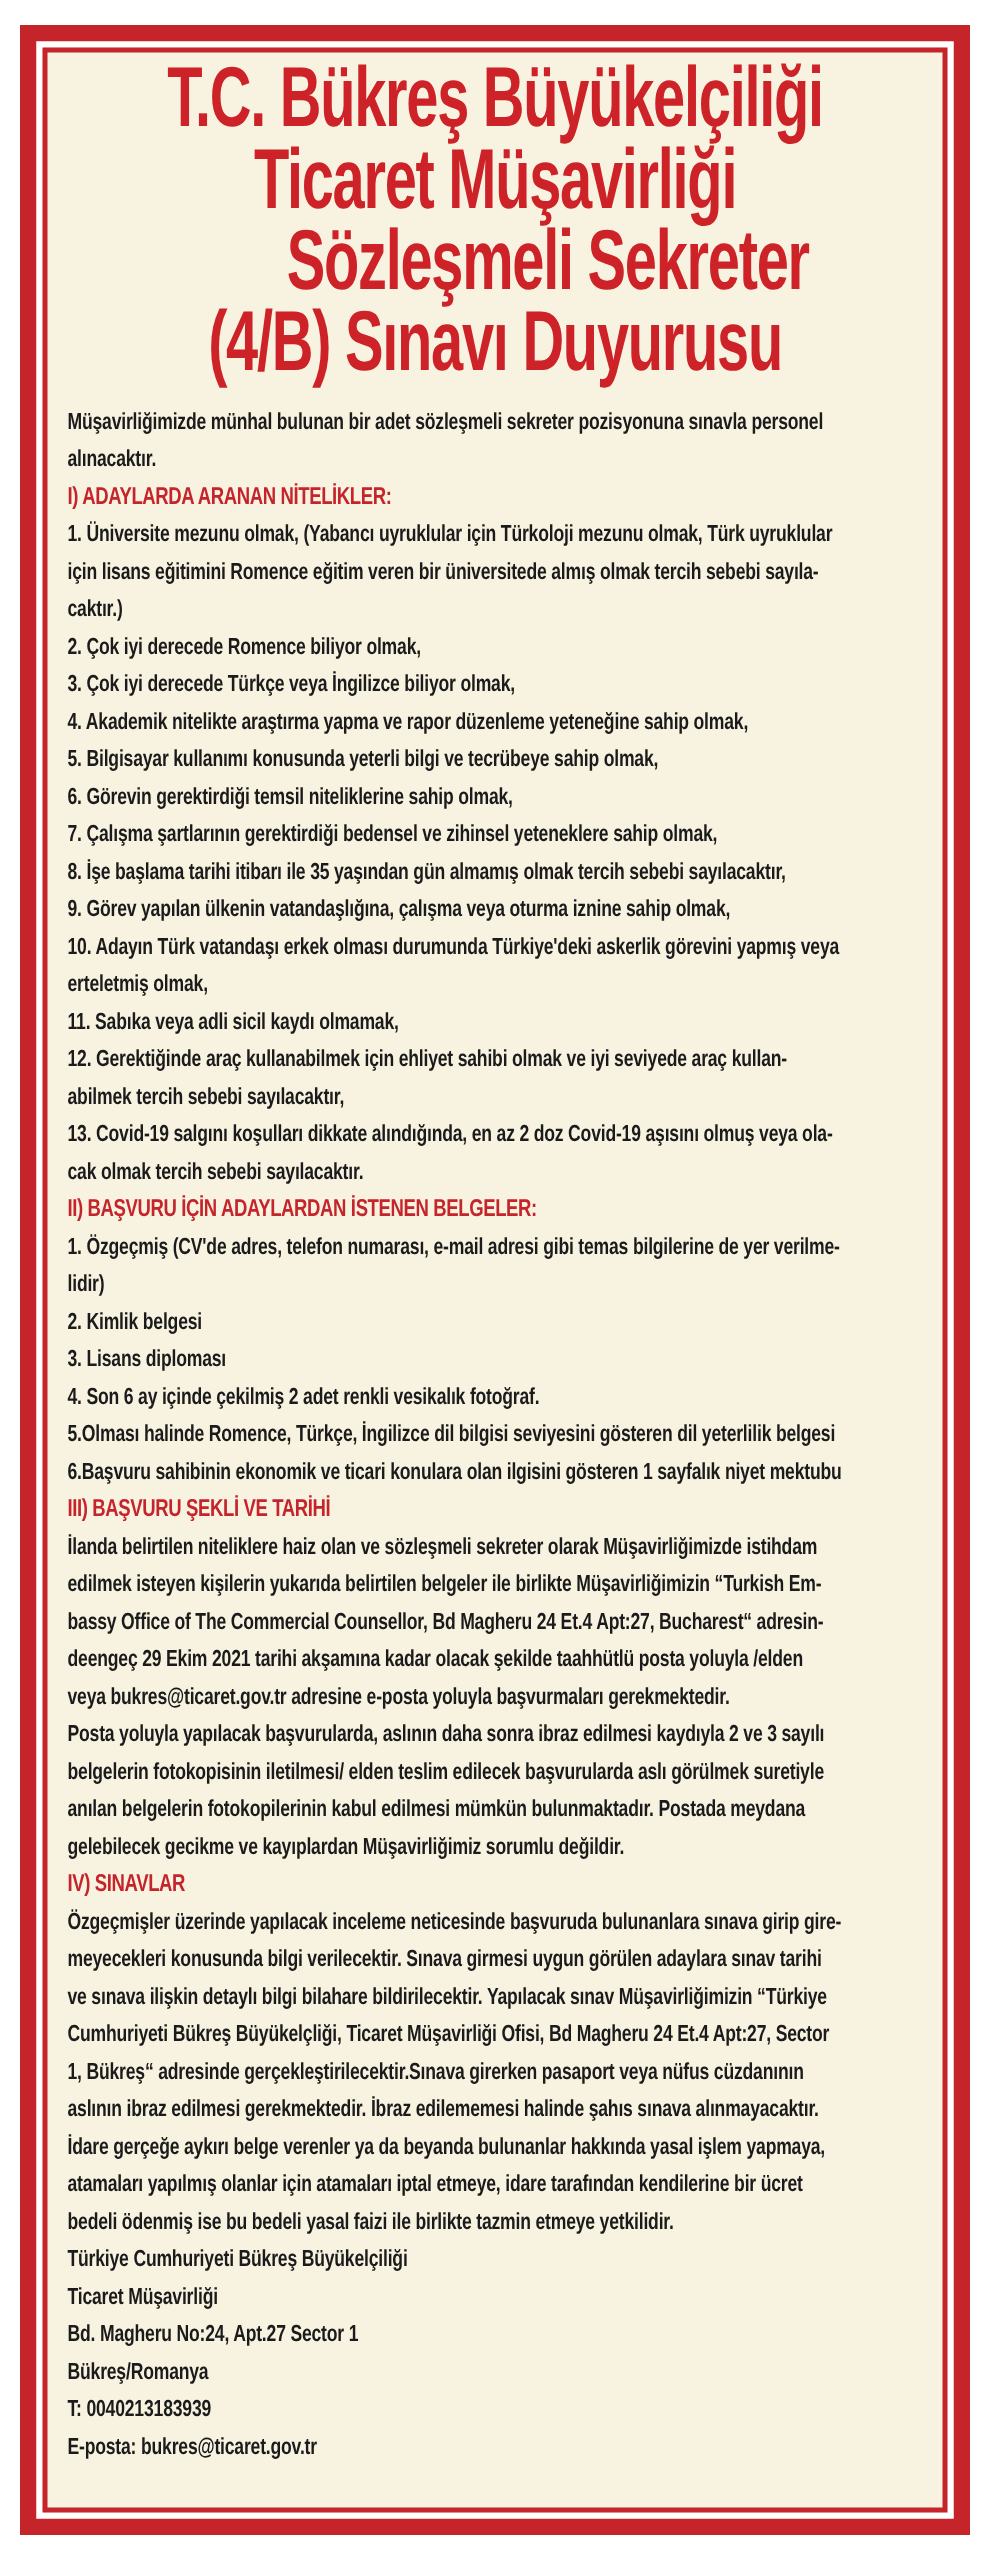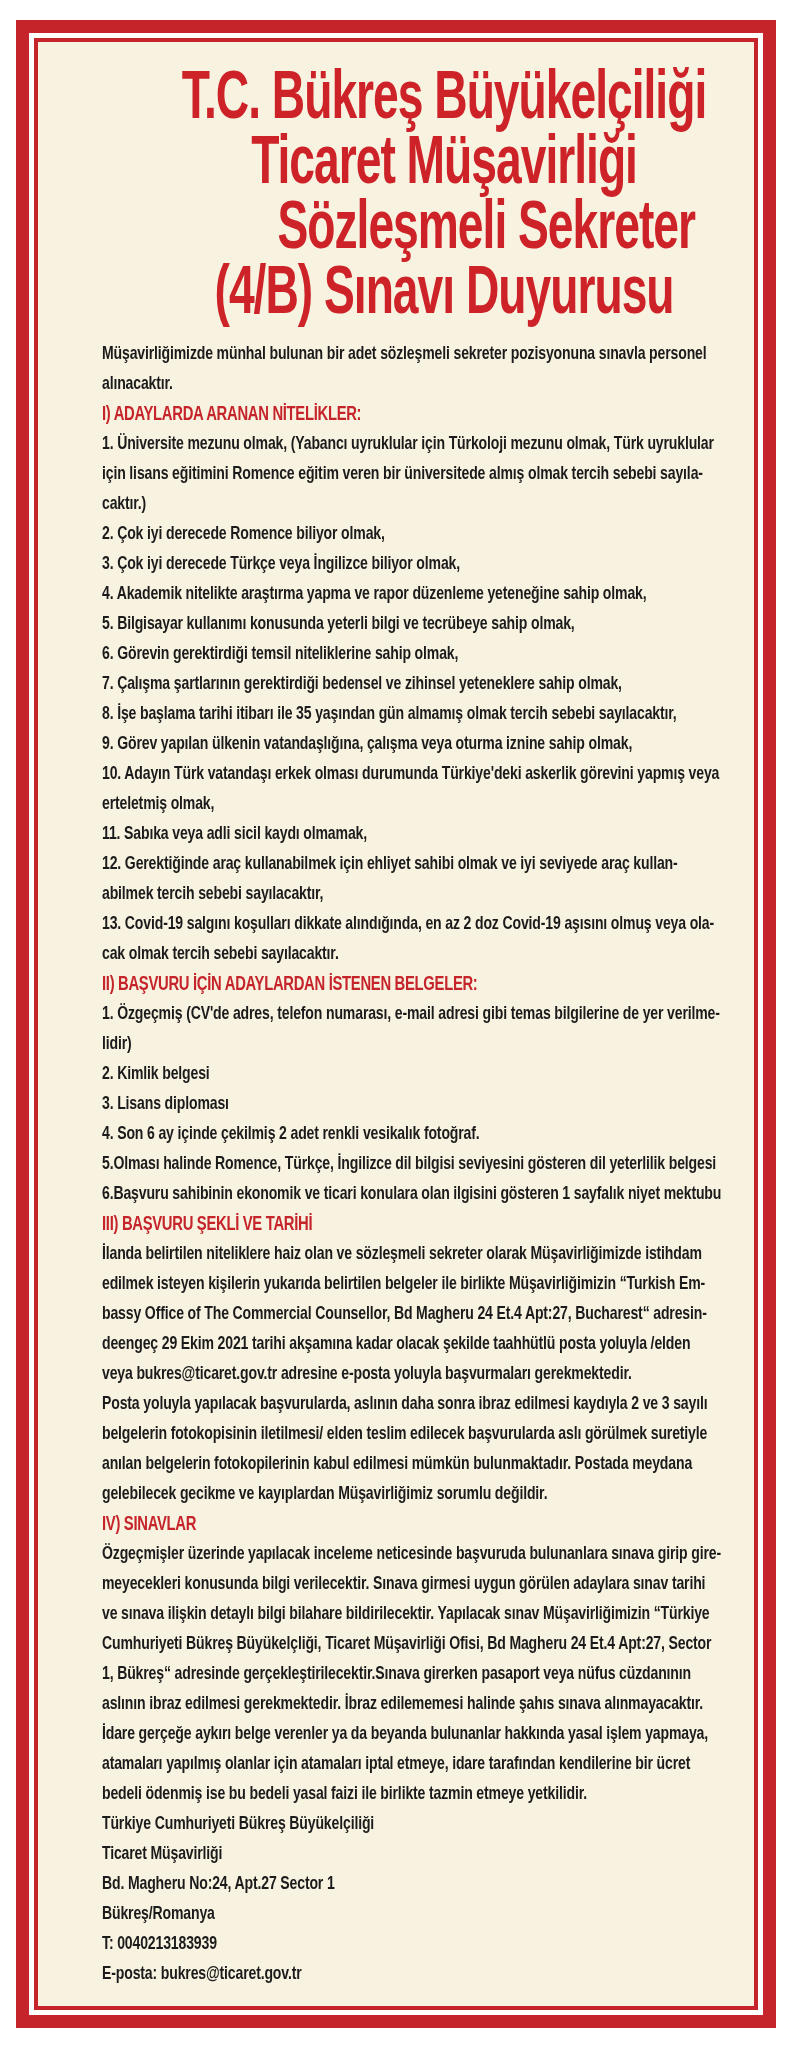--- a/index.html
+++ b/index.html
@@ -19,23 +19,22 @@
     padding:5px;
   }
   .frame-inner{
     border:4px solid #c5242b;
     background:#f8f2e0;
     box-sizing:border-box;
     width:100%;height:100%;
     overflow:hidden;
   }
   .content{
-    padding:20px 16px 0 16px;
+    padding:4px 16px 0 16px;
     overflow:hidden;
-    margin-left:48px;
   }
   
   .title-block{
     width:1006px;
     transform:scaleX(0.68);
     transform-origin:left top;
     text-align:center;
     color:#cd2228;
     font-weight:bold;
     font-size:68px;

